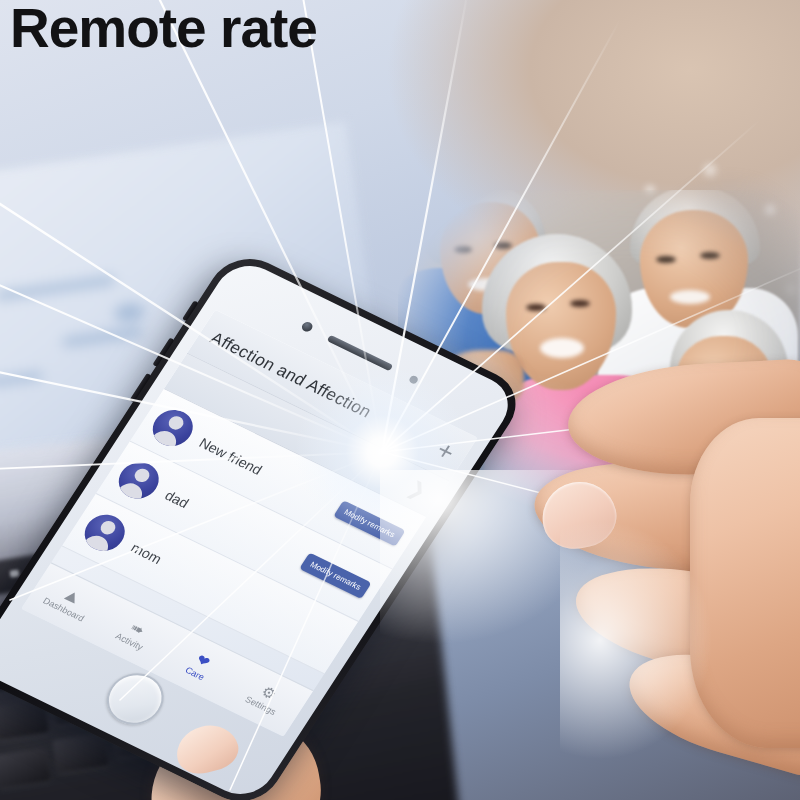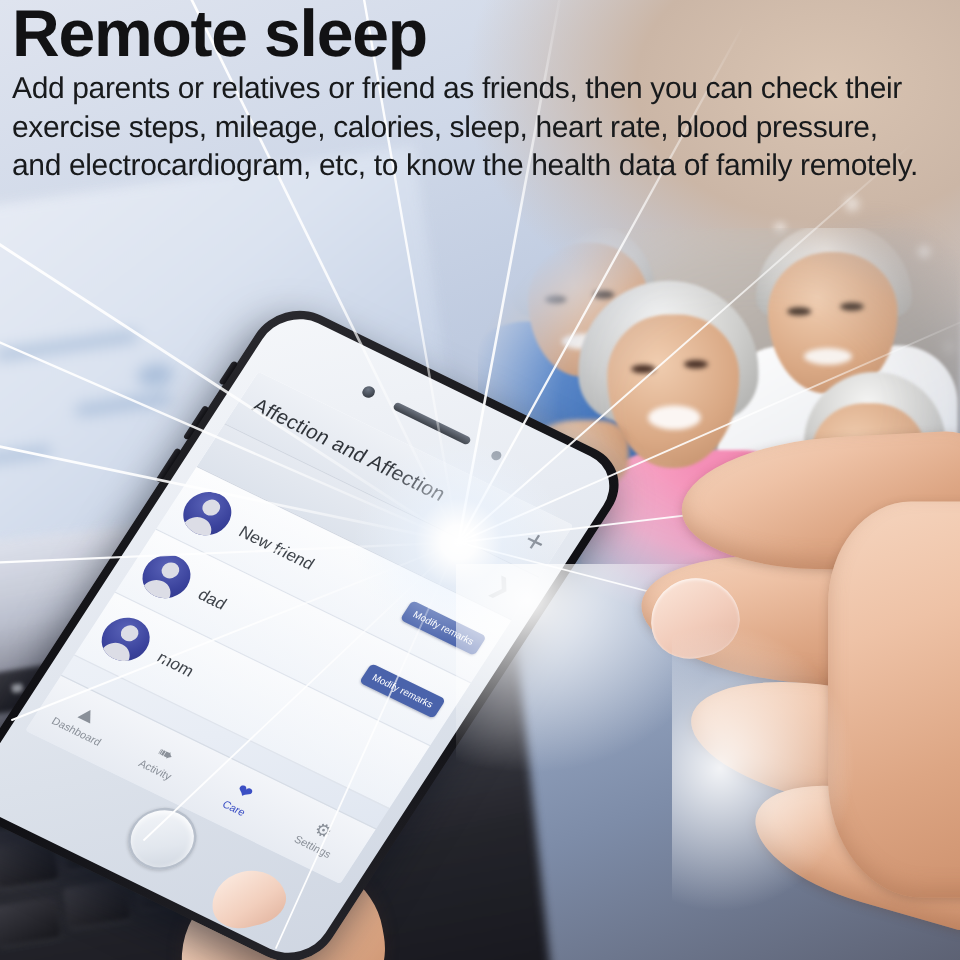--- a/index.html
+++ b/index.html
@@ -426,17 +426,16 @@
     <div class="finger" style="left:34px;top:196px;width:256px;height:96px;border-radius:48% 18% 18% 48%/50% 50% 50% 50%;transform:rotate(11deg);"></div>
     <div class="finger" style="left:86px;top:286px;width:226px;height:92px;border-radius:46% 18% 18% 46%/50% 50% 50% 50%;transform:rotate(16deg);"></div>
 
     <div class="finger" style="left:150px;top:40px;width:230px;height:330px;border-radius:30% 20% 24% 34%/26% 24% 30% 30%;"></div>
   </div>
 
   <div class="wash"></div>
   <div class="wash2"></div>
 
   <div class="header">
-    <h1 class="title">Remote sleep</h1>
-    <p class="subtitle">Add parents or relatives or friend as friends, then you can check their exercise steps, mileage, calories, sleep, heart rate, blood pressure, and electrocardiogram, etc, to know the health data of family remotely.</p>
+    <h1 class="title">Remote rate</h1>
   </div>
 
 </div>
 
 </body></html>

